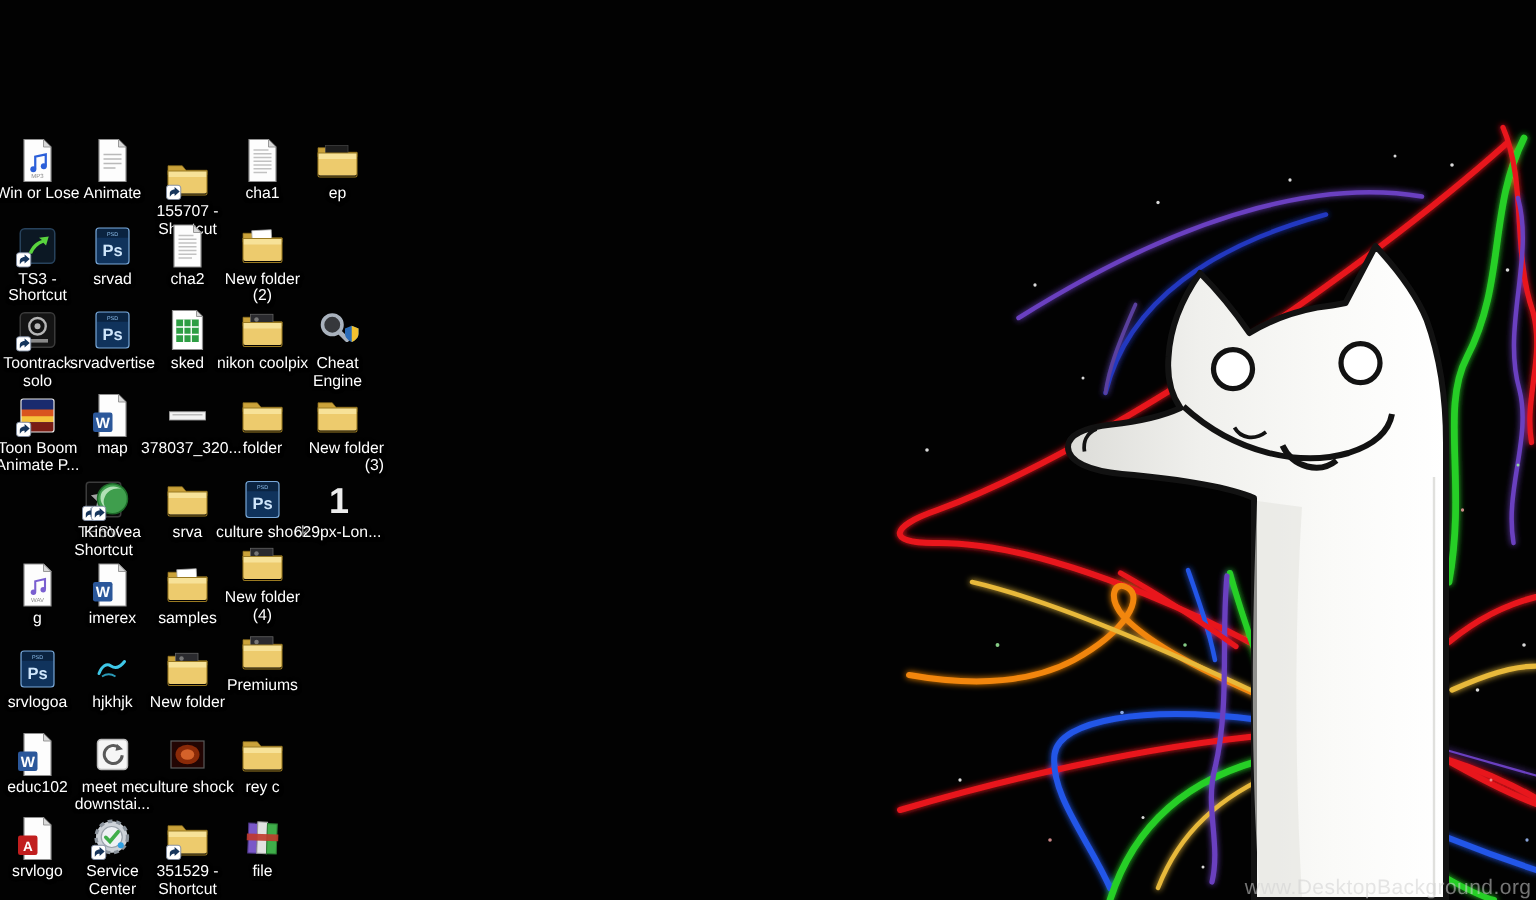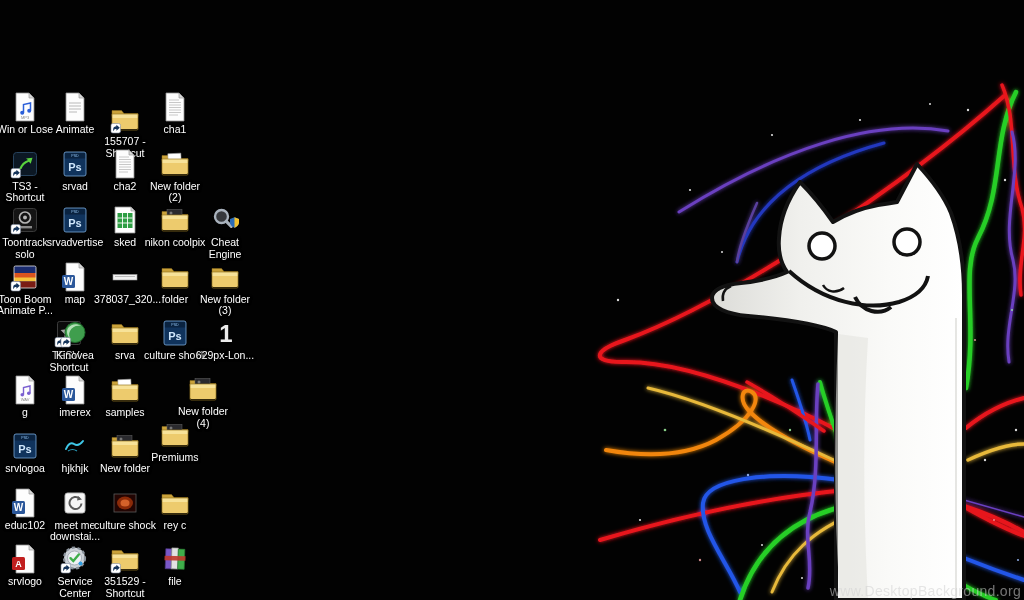--- a/index.html
+++ b/index.html
@@ -153,20 +153,32 @@
           <svg viewBox="0 0 32 32" width="32" height="32" aria-hidden="true">
             <path d="M7,2h13l5,5v23H7z" fill="#fdfdfd" stroke="#8f8f8f" stroke-width="0.8"></path>
             <path d="M20,2l5,5h-5z" fill="#d8d8d8" stroke="#8f8f8f" stroke-width="0.6"></path>
             <g stroke="#c2c2c2" stroke-width="0.9">
               <path d="M10,9h10M10,11.5h12M10,14h12M10,16.5h12M10,19h12M10,21.5h12M10,24h9"></path>
             </g>
           </svg>
         </div>
     <div class="lbl">cha1</div>
   </div>
+      <div class="dicon" style="left: 200px; top: 89px;">
+    <div class="ic">
+          <svg viewBox="0 0 32 32" width="32" height="32" aria-hidden="true">
+            <path d="M3,7.5h9.5l2.5,3H29v3H3z" fill="#caa23a" stroke="#8e6f1d" stroke-width="0.5"></path>
+            <rect x="8" y="6" width="15" height="6" fill="#1d1d1d" stroke="#444" stroke-width="0.5"></rect>
+            <path d="M3,11h26v13.5q0,1.5 -1.5,1.5h-23q-1.5,0 -1.5,-1.5z" fill="#edcb6d"></path>
+            <path d="M3,11h26v4h-26z" fill="#f7e49c" opacity="0.9"></path>
+            <path d="M3,11h26v14.8q0,1.2 -1.2,1.2h-23.6q-1.2,0 -1.2,-1.2z" fill="none" stroke="#9a7a22" stroke-width="0.7"></path>
+          </svg>
+        </div>
+    <div class="lbl">ep</div>
+  </div>
       <div class="dicon" style="left: 0px; top: 145.5px;">
     <div class="ic">
           <svg viewBox="0 0 32 32" width="32" height="32" aria-hidden="true">
             <rect x="4.5" y="4.5" width="23" height="23" rx="3" fill="#0c1824" stroke="#27425c" stroke-width="1"></rect>
             <path d="M10,21c2,-5 5,-8 9,-9l-2,-1.5 6.5,-0.8 -1.8,6 -1.8,-1.9c-3.5,1.2 -6,3.8 -7.5,7.3z" fill="#59d33e"></path>
             <rect x="2" y="20.5" width="9.5" height="9.5" rx="1.8" fill="#fff" stroke="#7d8aa0" stroke-width="0.6"></rect>
             <path d="M4.2,28.2v-2.2c0,-1.8 1.6,-2.6 3.2,-2.7l0,-1.6 3.4,3 -3.4,3 0,-1.6c-1.4,0 -2.2,0.4 -2.6,1.4z" fill="#17365c"></path>
           </svg>
         </div>
     <div class="lbl">TS3 - Shortcut</div>
@@ -307,21 +319,21 @@
     <div class="ic">
           <svg viewBox="0 0 32 32" width="32" height="32" aria-hidden="true">
             <path d="M3,7.5h9.5l2.5,3H29v3H3z" fill="#caa23a" stroke="#8e6f1d" stroke-width="0.5"></path>
             <path d="M3,11h26v13.5q0,1.5 -1.5,1.5h-23q-1.5,0 -1.5,-1.5z" fill="#edcb6d"></path>
             <path d="M3,11h26v4h-26z" fill="#f7e49c" opacity="0.9"></path>
             <path d="M3,11h26v14.8q0,1.2 -1.2,1.2h-23.6q-1.2,0 -1.2,-1.2z" fill="none" stroke="#9a7a22" stroke-width="0.7"></path>
           </svg>
         </div>
     <div class="lbl">folder</div>
   </div>
-      <div class="dicon" style="left: 200px; top: 258.5px;">
+      <div class="dicon" style="left: 200px; top: 258.5px; text-align: right;">
     <div class="ic">
           <svg viewBox="0 0 32 32" width="32" height="32" aria-hidden="true">
             <path d="M3,7.5h9.5l2.5,3H29v3H3z" fill="#caa23a" stroke="#8e6f1d" stroke-width="0.5"></path>
             <path d="M3,11h26v13.5q0,1.5 -1.5,1.5h-23q-1.5,0 -1.5,-1.5z" fill="#edcb6d"></path>
             <path d="M3,11h26v4h-26z" fill="#f7e49c" opacity="0.9"></path>
             <path d="M3,11h26v14.8q0,1.2 -1.2,1.2h-23.6q-1.2,0 -1.2,-1.2z" fill="none" stroke="#9a7a22" stroke-width="0.7"></path>
           </svg>
         </div>
     <div class="lbl">New folder (3)</div>
   </div>
@@ -408,21 +420,21 @@
           <svg viewBox="0 0 32 32" width="32" height="32" aria-hidden="true">
             <path d="M3,7.5h9.5l2.5,3H29v3H3z" fill="#caa23a" stroke="#8e6f1d" stroke-width="0.5"></path>
             <rect x="9" y="5.5" width="13" height="7" fill="#fff" stroke="#aaa" stroke-width="0.5" transform="rotate(-3 15 9)"></rect>
             <path d="M3,11h26v13.5q0,1.5 -1.5,1.5h-23q-1.5,0 -1.5,-1.5z" fill="#edcb6d"></path>
             <path d="M3,11h26v4h-26z" fill="#f7e49c" opacity="0.9"></path>
             <path d="M3,11h26v14.8q0,1.2 -1.2,1.2h-23.6q-1.2,0 -1.2,-1.2z" fill="none" stroke="#9a7a22" stroke-width="0.7"></path>
           </svg>
         </div>
     <div class="lbl">samples</div>
   </div>
-      <div class="dicon" style="left: 150px; top: 371px; margin-left: 28px;">
+      <div class="dicon" style="left: 150px; top: 358px;">
     <div class="ic">
           <svg viewBox="0 0 32 32" width="32" height="32" aria-hidden="true">
             <path d="M3,7.5h9.5l2.5,3H29v3H3z" fill="#caa23a" stroke="#8e6f1d" stroke-width="0.5"></path>
             <rect x="8" y="5.5" width="15" height="7" fill="#2a2a2e" stroke="#666" stroke-width="0.5"></rect>
             <circle cx="12" cy="9" r="1.5" fill="#777"></circle>
             <path d="M3,11h26v13.5q0,1.5 -1.5,1.5h-23q-1.5,0 -1.5,-1.5z" fill="#edcb6d"></path>
             <path d="M3,11h26v4h-26z" fill="#f7e49c" opacity="0.9"></path>
             <path d="M3,11h26v14.8q0,1.2 -1.2,1.2h-23.6q-1.2,0 -1.2,-1.2z" fill="none" stroke="#9a7a22" stroke-width="0.7"></path>
           </svg>
         </div>

